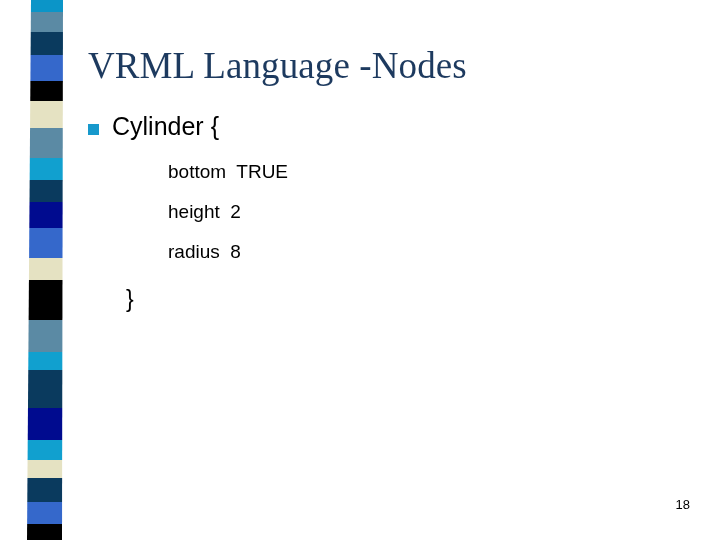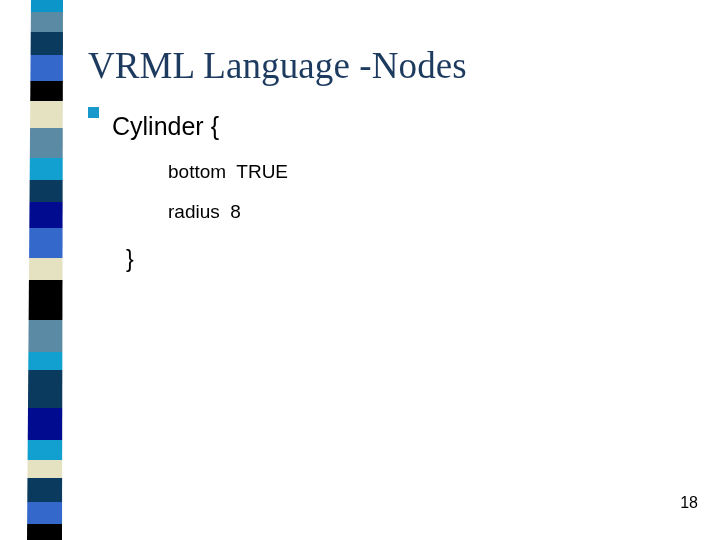--- a/index.html
+++ b/index.html
@@ -54,21 +54,21 @@
   
   #body-block {
     position: absolute;
     left: 88px;
     top: 112px;
     width: 600px;
   }
 
   .bullet-row {
     display: flex;
-    align-items: flex-start;
+    align-items: flex-end;
     margin: 0 0 12px 0;
   }
   .bullet-marker {
     flex: 0 0 auto;
     width: 11px;
     height: 11px;
     background: #1799cc;
     margin-right: 13px;
     position: relative;
     top: -5px;
@@ -100,24 +100,24 @@
     font-size: 23px;
     line-height: 26px;
     color: #000000;
     margin-left: 38px;
     margin-top: 14px;
   }
 
   
   #page-number {
     position: absolute;
-    right: 22px;
+    right: 30px;
     bottom: 28px;
     font-family: "Liberation Sans", sans-serif;
-    font-size: 16px;
+    font-size: 13px;
     color: #000000;
   }
 </style>
 </head>
 <body>
 
 <div id="slide" style="background: rgb(255, 255, 255);">
 
   <div id="deco-strip">
     <svg width="90" height="540" viewBox="0 0 90 540" xmlns="http://www.w3.org/2000/svg">
@@ -157,20 +157,21 @@
 
   <div id="body-block">
 
     <div class="bullet-row">
       <span class="bullet-marker" style="background: rgb(23, 153, 204);"></span>
       <span class="bullet-text">Cylinder {</span>
     </div>
 
     <ul id="field-list">
       <li class="field-row">bottom  TRUE</li>
+      <li class="field-row">height  2</li>
       <li class="field-row">radius  8</li>
     </ul>
 
     <div id="close-brace">}</div>
   </div>
 
   <div id="page-number">18</div>
 
 </div>
 

